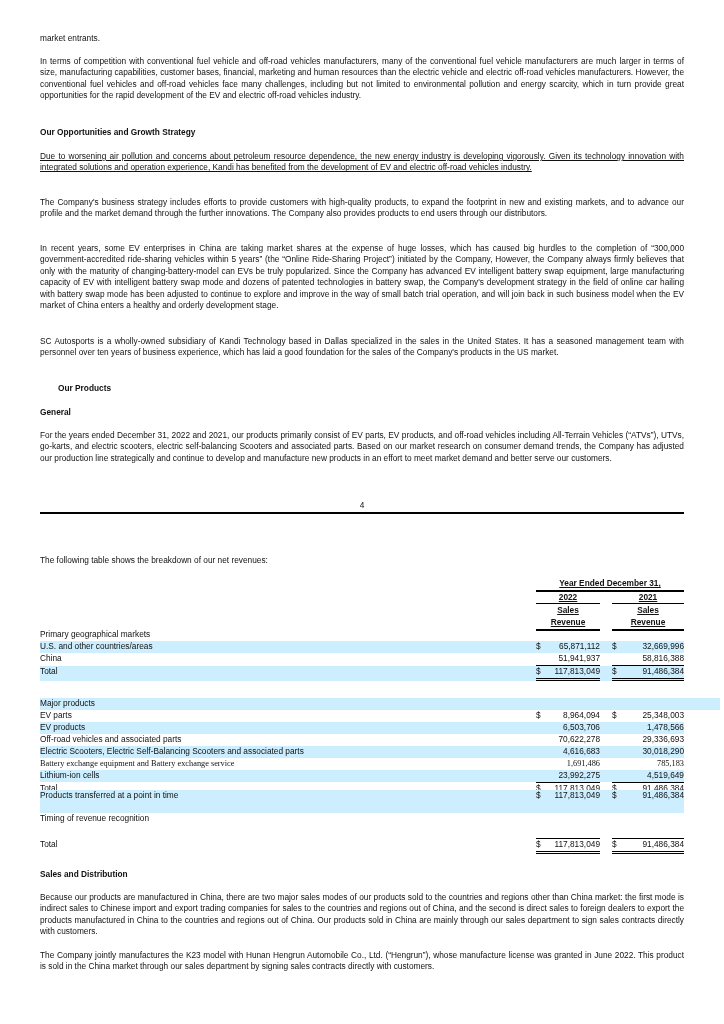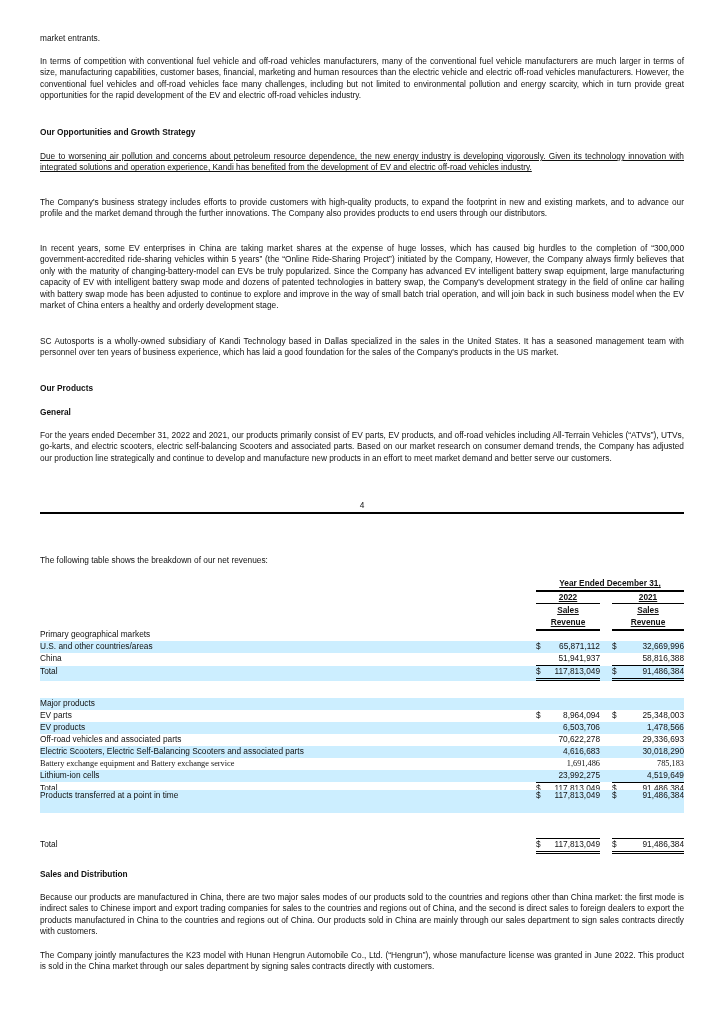--- a/index.html
+++ b/index.html
@@ -31,21 +31,21 @@
 
 <div class="page" style="top:0;height:772px;">
 
   <p class="blk" style="top:33px;">market entrants.</p>
   <p class="blk" style="top:56px;">In terms of competition with conventional fuel vehicle and off-road vehicles manufacturers, many of the conventional fuel vehicle manufacturers are much larger in terms of size, manufacturing capabilities, customer bases, financial, marketing and human resources than the electric vehicle and electric off-road vehicles manufacturers. However, the conventional fuel vehicles and off-road vehicles face many challenges, including but not limited to environmental pollution and energy scarcity, which in turn provide great opportunities for the rapid development of the EV and electric off-road vehicles industry.</p>
   <p class="blk h" style="top:127px;">Our Opportunities and Growth Strategy</p>
   <p class="blk" style="top:151px;text-decoration:underline;">Due to worsening air pollution and concerns about petroleum resource dependence, the new energy industry is developing vigorously. Given its technology innovation with integrated solutions and operation experience, Kandi has benefited from the development of EV and electric off-road vehicles industry.</p>
   <p class="blk" style="top:197px;">The Company's business strategy includes efforts to provide customers with high-quality products, to expand the footprint in new and existing markets, and to advance our profile and the market demand through the further innovations. The Company also provides products to end users through our distributors.</p>
   <p class="blk" style="top:243px;">In recent years, some EV enterprises in China are taking market shares at the expense of huge losses, which has caused big hurdles to the completion of “300,000 government-accredited ride-sharing vehicles within 5 years” (the “Online Ride-Sharing Project”) initiated by the Company, However, the Company always firmly believes that only with the maturity of changing-battery-model can EVs be truly popularized. Since the Company has advanced EV intelligent battery swap equipment, large manufacturing capacity of EV with intelligent battery swap mode and dozens of patented technologies in battery swap, the Company's development strategy in the field of online car hailing with battery swap mode has been adjusted to continue to explore and improve in the way of small batch trial operation, and will join back in such business model when the EV market of China enters a healthy and orderly development stage.</p>
   <p class="blk" style="top:336px;">SC Autosports is a wholly-owned subsidiary of Kandi Technology based in Dallas specialized in the sales in the United States. It has a seasoned management team with personnel over ten years of business experience, which has laid a good foundation for the sales of the Company's products in the US market.</p>
-  <p class="blk h" style="top:383px;">Our Products</p>
+  <p class="blk h" style="top:383px;margin-left:18px;">Our Products</p>
   <p class="blk hi" style="top:407px;">General</p>
   <p class="blk" style="top:430px;">For the years ended December 31, 2022 and 2021, our products primarily consist of EV parts, EV products, and off-road vehicles including All-Terrain Vehicles (“ATVs”), UTVs, go-karts, and electric scooters, electric self-balancing Scooters and associated parts. Based on our market research on consumer demand trends, the Company has adjusted our production line strategically and continue to develop and manufacture new products in an effort to meet market demand and better serve our customers.</p>
 
   <div class="pnum">4</div>
   <div class="rule"></div>
 
   <p class="blk" style="top:555px;">The following table shows the breakdown of our net revenues:</p>
 
   <div class="tbl" style="top:0;height:1024px;">
 
@@ -94,21 +94,21 @@
           <span class="val">117,813,049</span>
         </span>
       <span class="c2">
           <span class="dol">$</span>
           <span class="val">91,486,384</span>
         </span>
     </div>
     <div class="ln2" style="left:496px;width:64px;top:678px;"></div>
     <div class="ln2" style="left:572px;width:72px;top:678px;"></div>
 
-    <div class="row bg" style="top:698px;">
+    <div class="row bg" style="top:698px;padding-left:36px;">
       <span class="lbl">Major products</span>
     </div>
     <div class="row" style="top:710px;">
       <span class="lbl">EV parts</span>
       <span class="c1">
           <span class="dol">$</span>
           <span class="val">8,964,094</span>
         </span>
       <span class="c2">
           <span class="dol">$</span>
@@ -170,20 +170,23 @@
         </span>
       <span class="c2">
           <span class="dol">$</span>
           <span class="val">91,486,384</span>
         </span>
     </div>
     <div class="ln2" style="left:496px;width:64px;top:795px;"></div>
     <div class="ln2" style="left:572px;width:72px;top:795px;"></div>
     <div class="row bg" style="top:799px;height:14px;"></div>
 
+    <div class="row" style="top:813px;">
+      <span class="lbl">Timing of revenue recognition</span>
+    </div>
     <div class="row bg" style="top:790px;">
       <span class="lbl">Products transferred at a point in time</span>
       <span class="c1">
           <span class="dol">$</span>
           <span class="val">117,813,049</span>
         </span>
       <span class="c2">
           <span class="dol">$</span>
           <span class="val">91,486,384</span>
         </span>

